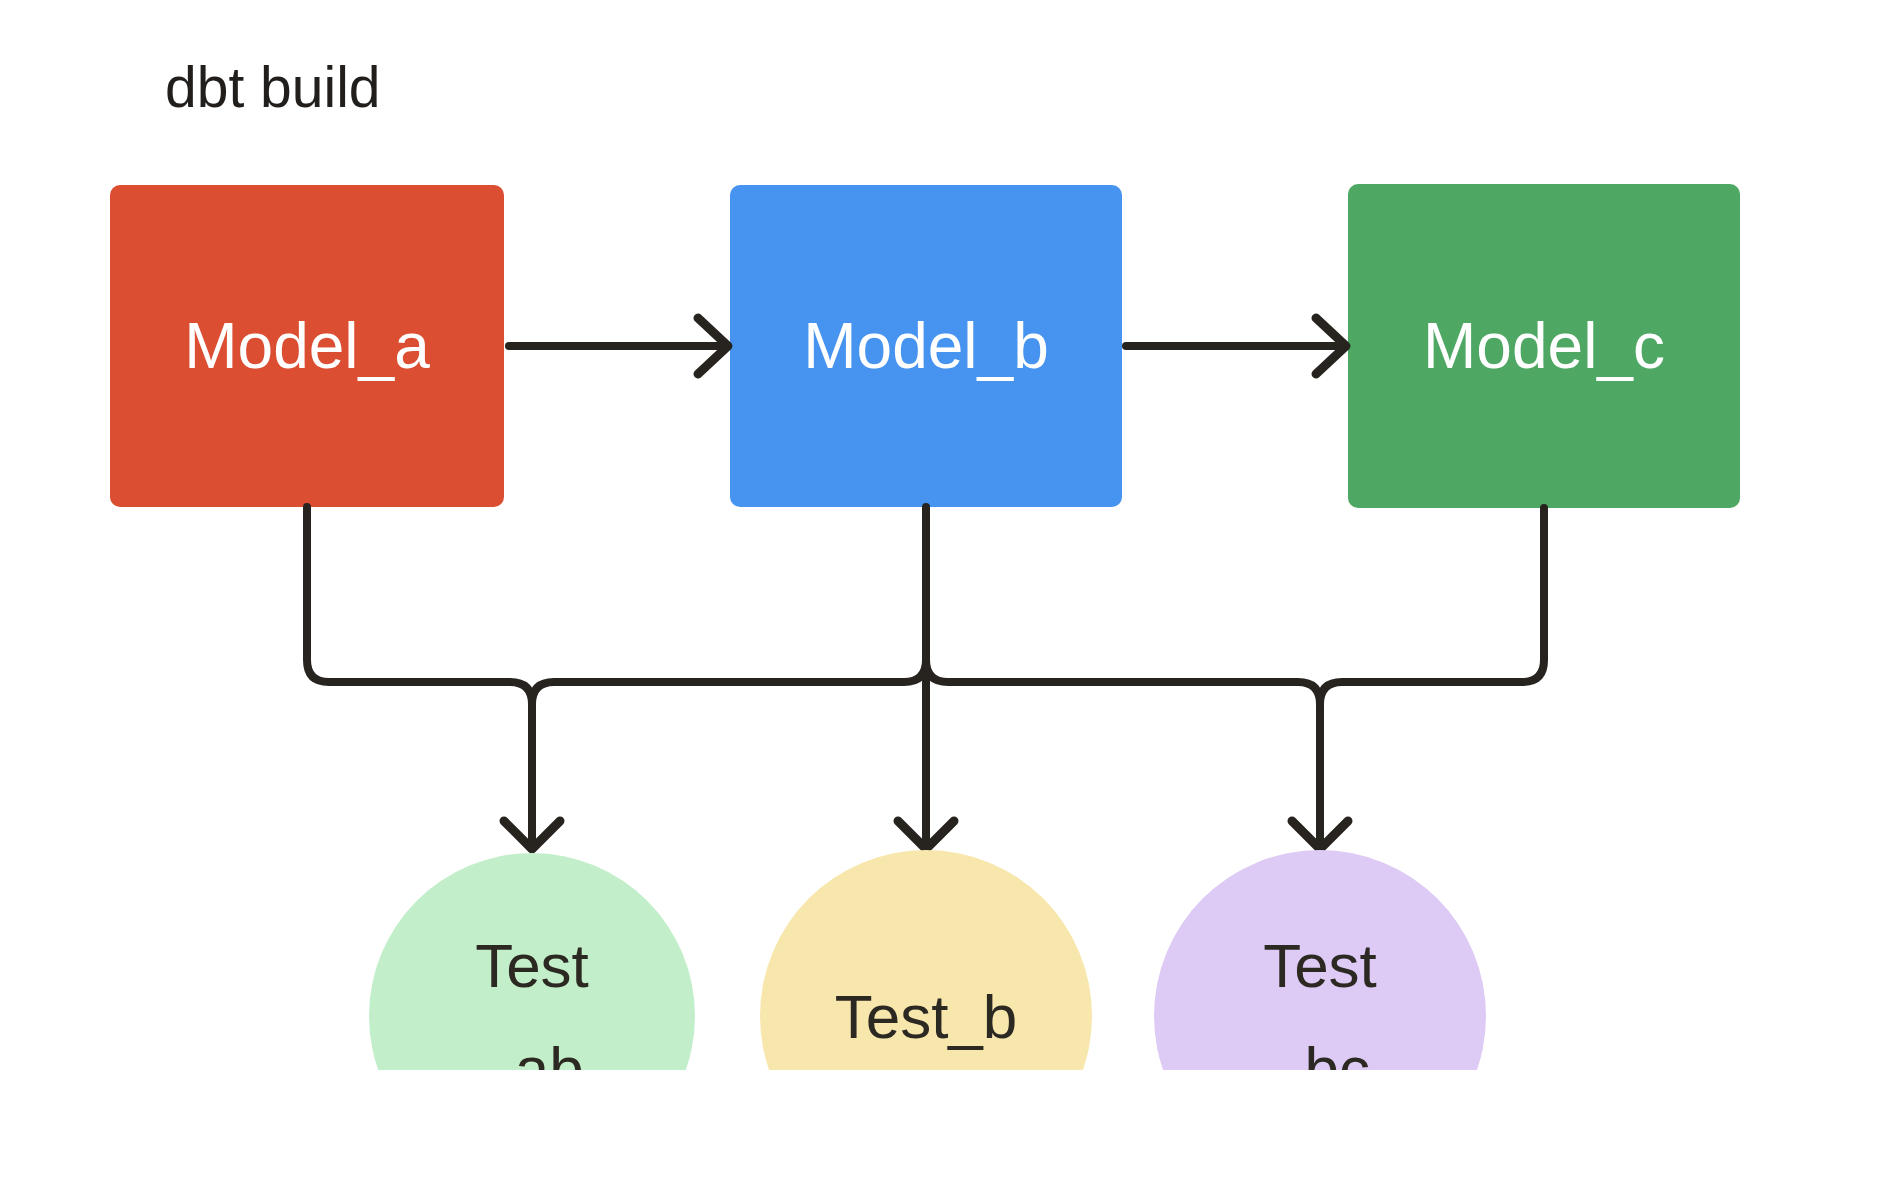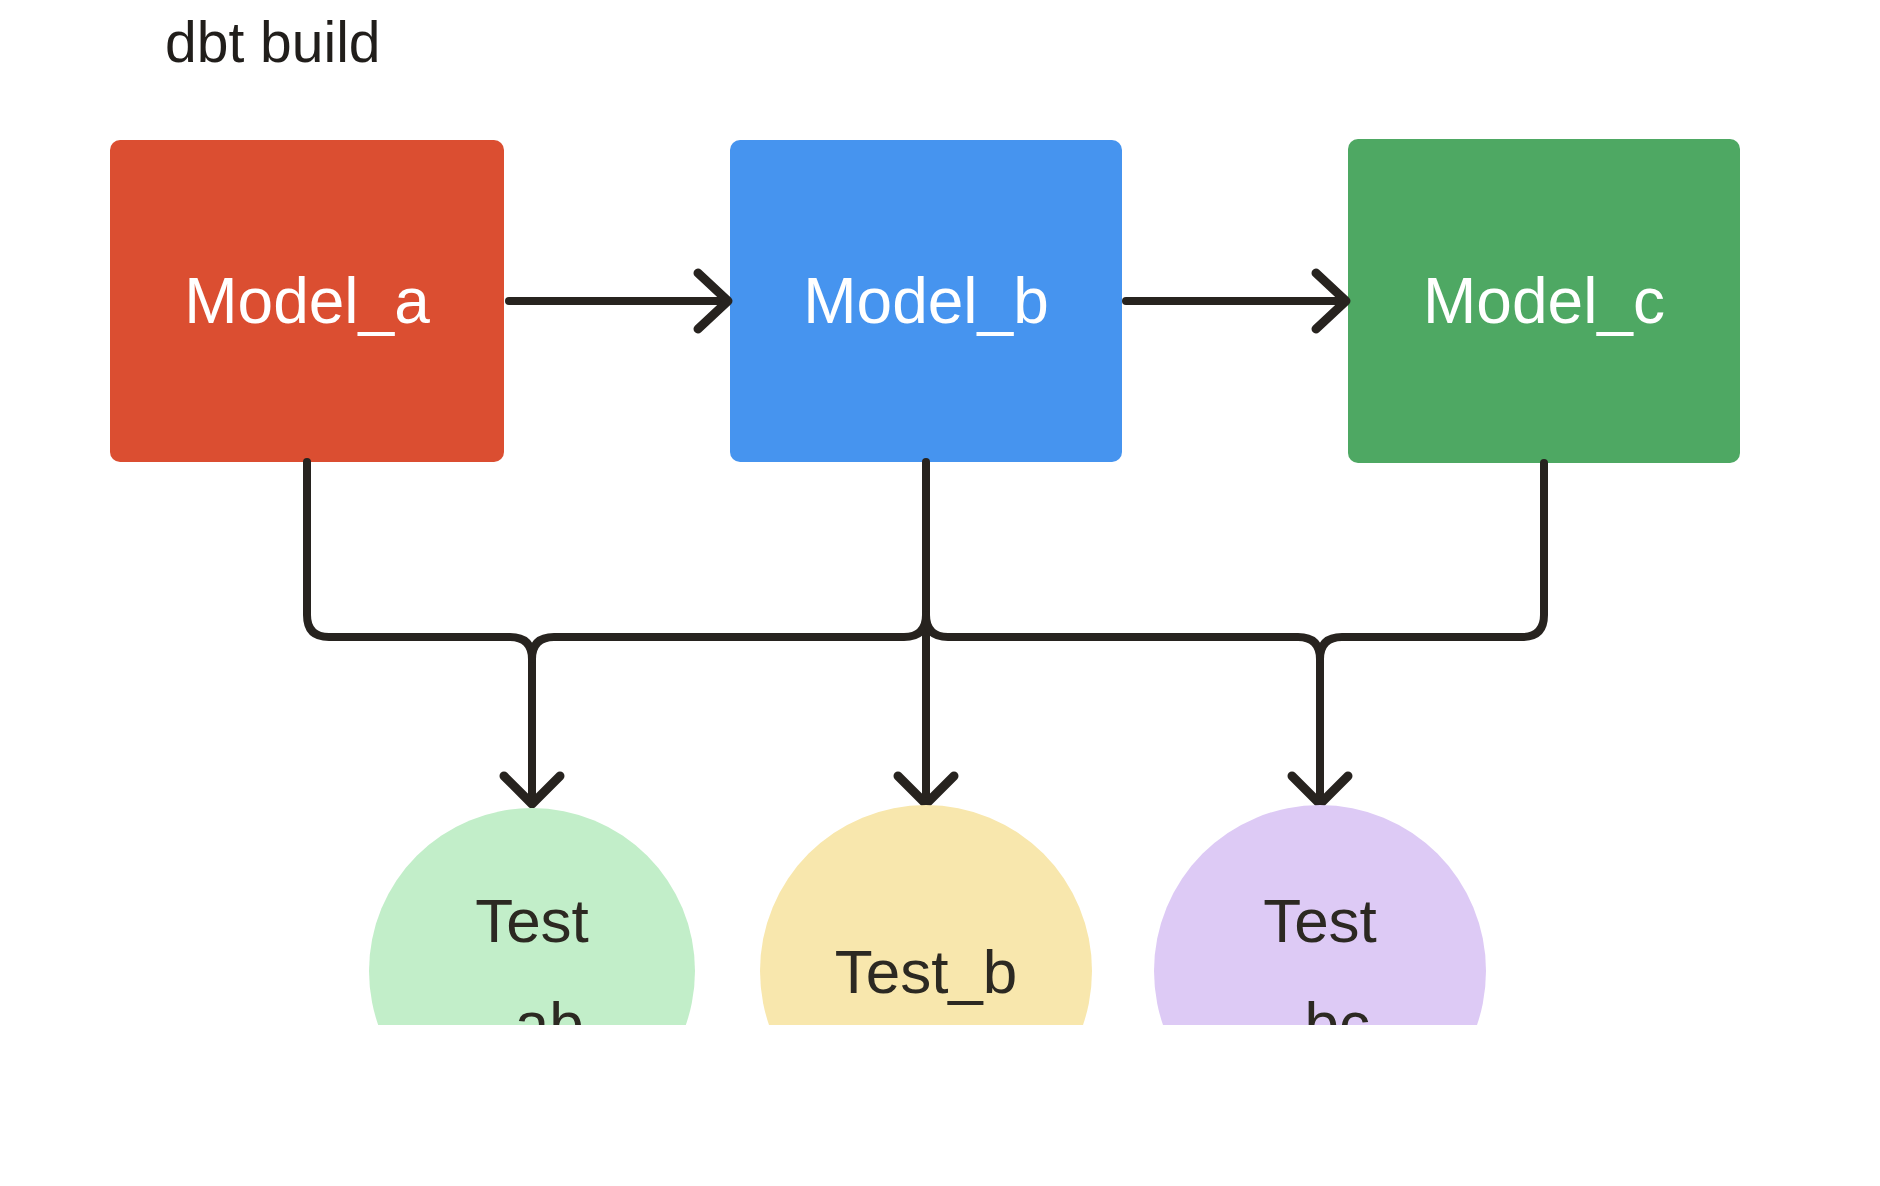--- a/index.html
+++ b/index.html
@@ -7,20 +7,21 @@
     padding: 0;
     background: #ffffff;
     font-family: "Liberation Sans", sans-serif;
   }
   .canvas-wrap {
     width: 1880px;
     height: 1025px;
     position: relative;
     background: #ffffff;
     overflow: hidden;
+    margin-top: 45px;
   }
   svg text {
     font-family: "Liberation Sans", sans-serif;
   }
   .node-label {
     fill: #ffffff;
     font-size: 64px;
     font-weight: 500;
     text-anchor: middle;
   }

